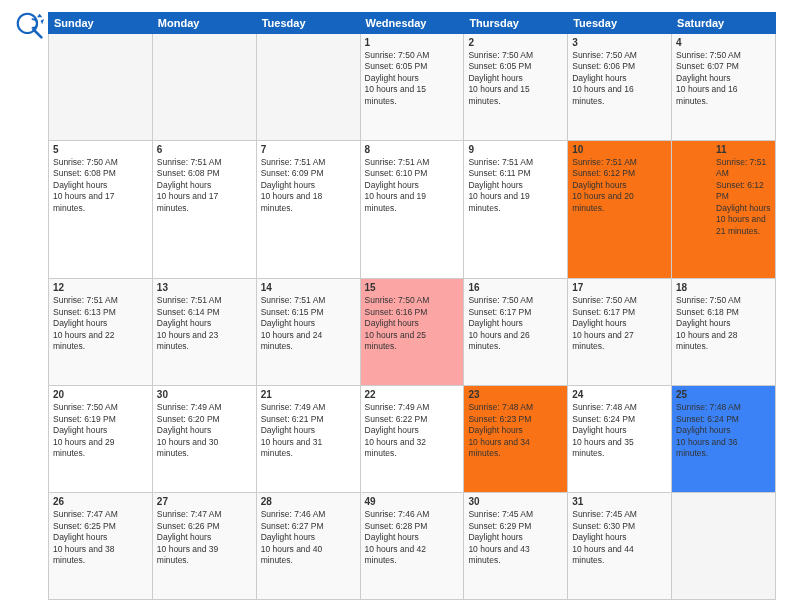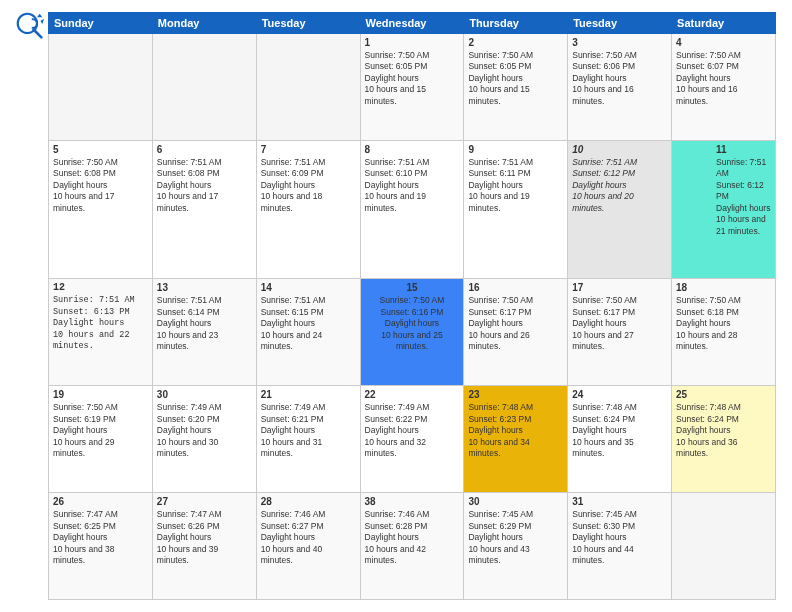--- a/index.html
+++ b/index.html
@@ -167,104 +167,104 @@
             <div class="cell-content">Sunrise: 7:51 AM<br>Sunset: 6:09 PM<br>Daylight hours<br>10 hours and 18 minutes.</div>
           </td>
           <td style="background: rgb(255, 255, 255);">
             <span class="day-num">8</span>
             <div class="cell-content">Sunrise: 7:51 AM<br>Sunset: 6:10 PM<br>Daylight hours<br>10 hours and 19 minutes.</div>
           </td>
           <td style="background: rgb(255, 255, 255);">
             <span class="day-num">9</span>
             <div class="cell-content">Sunrise: 7:51 AM<br>Sunset: 6:11 PM<br>Daylight hours<br>10 hours and 19 minutes.</div>
           </td>
-          <td style="background: #e5e5e5; font-style: italic;">
+          <td style="background: #f97316;">
             <span class="day-num">10</span>
             <div class="cell-content">Sunrise: 7:51 AM<br>Sunset: 6:12 PM<br>Daylight hours<br>10 hours and 20 minutes.</div>
           </td>
-          <td style="background: #5eead4; padding-left: 44px;">
+          <td style="background: #f97316; padding-left: 44px;">
             <span class="day-num">11</span>
             <div class="cell-content">Sunrise: 7:51 AM<br>Sunset: 6:12 PM<br>Daylight hours<br>10 hours and 21 minutes.</div>
           </td>
         </tr>
         <tr>
-          <td style="background: rgb(249, 249, 249); font-family: Liberation Mono, monospace;">
+          <td style="background: rgb(249, 249, 249);">
             <span class="day-num">12</span>
             <div class="cell-content">Sunrise: 7:51 AM<br>Sunset: 6:13 PM<br>Daylight hours<br>10 hours and 22 minutes.</div>
           </td>
           <td style="background: rgb(249, 249, 249);">
             <span class="day-num">13</span>
             <div class="cell-content">Sunrise: 7:51 AM<br>Sunset: 6:14 PM<br>Daylight hours<br>10 hours and 23 minutes.</div>
           </td>
           <td style="background: rgb(249, 249, 249);">
             <span class="day-num">14</span>
             <div class="cell-content">Sunrise: 7:51 AM<br>Sunset: 6:15 PM<br>Daylight hours<br>10 hours and 24 minutes.</div>
           </td>
-          <td style="background: #3b82f6; text-align: center;">
+          <td style="background: #fca5a5;">
             <span class="day-num">15</span>
             <div class="cell-content">Sunrise: 7:50 AM<br>Sunset: 6:16 PM<br>Daylight hours<br>10 hours and 25 minutes.</div>
           </td>
           <td style="background: rgb(249, 249, 249); margin-top: 44px;">
             <span class="day-num">16</span>
             <div class="cell-content">Sunrise: 7:50 AM<br>Sunset: 6:17 PM<br>Daylight hours<br>10 hours and 26 minutes.</div>
           </td>
           <td style="background: rgb(249, 249, 249);">
             <span class="day-num">17</span>
             <div class="cell-content">Sunrise: 7:50 AM<br>Sunset: 6:17 PM<br>Daylight hours<br>10 hours and 27 minutes.</div>
           </td>
           <td style="background: rgb(249, 249, 249);">
             <span class="day-num">18</span>
             <div class="cell-content">Sunrise: 7:50 AM<br>Sunset: 6:18 PM<br>Daylight hours<br>10 hours and 28 minutes.</div>
           </td>
         </tr>
         <tr>
           <td style="background: rgb(255, 255, 255);">
-            <span class="day-num">19</span>
+            <span class="day-num">20</span>
             <div class="cell-content">Sunrise: 7:50 AM<br>Sunset: 6:19 PM<br>Daylight hours<br>10 hours and 29 minutes.</div>
           </td>
           <td style="background: rgb(255, 255, 255);">
             <span class="day-num">30</span>
             <div class="cell-content">Sunrise: 7:49 AM<br>Sunset: 6:20 PM<br>Daylight hours<br>10 hours and 30 minutes.</div>
           </td>
           <td style="background: rgb(255, 255, 255); margin-top: 16px;">
             <span class="day-num">21</span>
             <div class="cell-content">Sunrise: 7:49 AM<br>Sunset: 6:21 PM<br>Daylight hours<br>10 hours and 31 minutes.</div>
           </td>
           <td style="background: rgb(255, 255, 255);">
             <span class="day-num">22</span>
             <div class="cell-content">Sunrise: 7:49 AM<br>Sunset: 6:22 PM<br>Daylight hours<br>10 hours and 32 minutes.</div>
           </td>
-          <td style="background: #eab308;">
+          <td style="background: #f97316;">
             <span class="day-num">23</span>
             <div class="cell-content">Sunrise: 7:48 AM<br>Sunset: 6:23 PM<br>Daylight hours<br>10 hours and 34 minutes.</div>
           </td>
           <td style="background: rgb(255, 255, 255);">
             <span class="day-num">24</span>
             <div class="cell-content">Sunrise: 7:48 AM<br>Sunset: 6:24 PM<br>Daylight hours<br>10 hours and 35 minutes.</div>
           </td>
-          <td style="background: #fef9c3; margin-left: 24px;">
+          <td style="background: #3b82f6; margin-left: 24px;">
             <span class="day-num">25</span>
             <div class="cell-content">Sunrise: 7:48 AM<br>Sunset: 6:24 PM<br>Daylight hours<br>10 hours and 36 minutes.</div>
           </td>
         </tr>
         <tr>
           <td style="background: rgb(249, 249, 249);">
             <span class="day-num">26</span>
             <div class="cell-content">Sunrise: 7:47 AM<br>Sunset: 6:25 PM<br>Daylight hours<br>10 hours and 38 minutes.</div>
           </td>
           <td style="background: rgb(249, 249, 249);">
             <span class="day-num">27</span>
             <div class="cell-content">Sunrise: 7:47 AM<br>Sunset: 6:26 PM<br>Daylight hours<br>10 hours and 39 minutes.</div>
           </td>
           <td style="background: rgb(249, 249, 249);">
             <span class="day-num">28</span>
             <div class="cell-content">Sunrise: 7:46 AM<br>Sunset: 6:27 PM<br>Daylight hours<br>10 hours and 40 minutes.</div>
           </td>
           <td style="background: rgb(249, 249, 249);">
-            <span class="day-num">38</span>
+            <span class="day-num">49</span>
             <div class="cell-content">Sunrise: 7:46 AM<br>Sunset: 6:28 PM<br>Daylight hours<br>10 hours and 42 minutes.</div>
           </td>
           <td style="background: rgb(249, 249, 249);">
             <span class="day-num">30</span>
             <div class="cell-content">Sunrise: 7:45 AM<br>Sunset: 6:29 PM<br>Daylight hours<br>10 hours and 43 minutes.</div>
           </td>
           <td style="background: rgb(249, 249, 249); margin-left: 32px;">
             <span class="day-num">31</span>
             <div class="cell-content">Sunrise: 7:45 AM<br>Sunset: 6:30 PM<br>Daylight hours<br>10 hours and 44 minutes.</div>
           </td>

